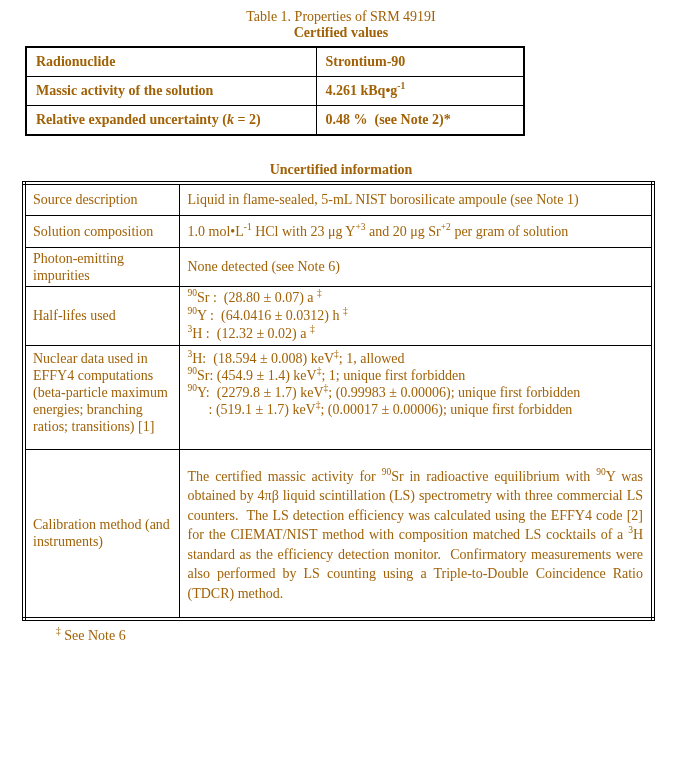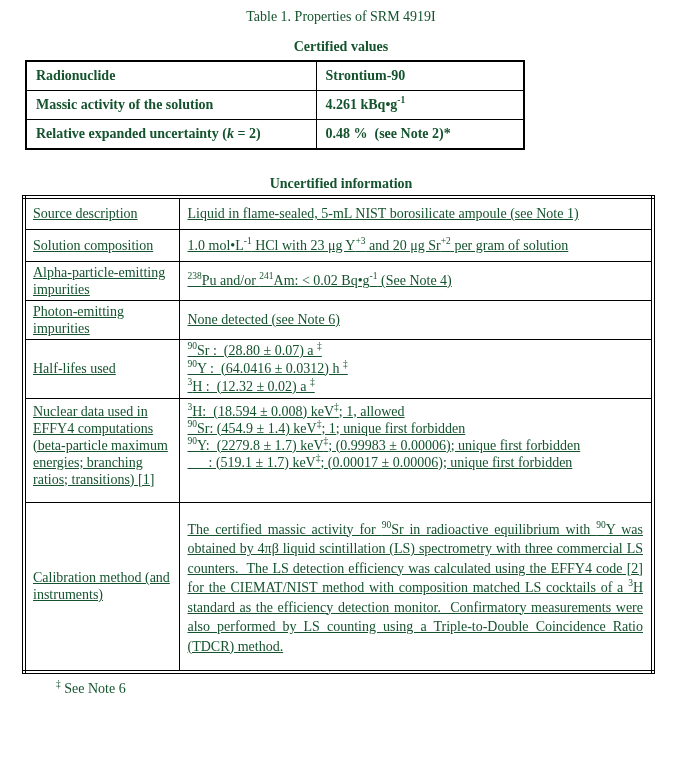--- a/index.html
+++ b/index.html
@@ -1,35 +1,35 @@
 <!DOCTYPE html>
 <html><head>
 <meta charset="utf-8">
 <style>
   html,body{margin:0;padding:0;background:#ffffff;}
   .page{
-    width:682px;height:774px;background:#fff;color:#14532d;
+    width:682px;height:774px;background:#fff;color:#a16207;
     font-family:"Liberation Serif", serif;font-size:14px;
     position:relative;overflow:hidden;
   }
   .doc-title{text-align:center;padding-top:9px;}
-  .tbl-heading{text-align:center;font-weight:700;margin-top:14px;}
+  .tbl-heading{text-align:center;font-weight:700;}
   .tbl-heading.plain{font-weight:700;margin-top:26px;}
   table{border-collapse:collapse;table-layout:fixed;}
   
   table.certified{margin:5px 0 0 25px;width:500px;border:2px solid #000;}
   table.certified td{
     border:1px solid #000;padding:5px 9px;font-weight:700;
     line-height:18px;vertical-align:middle;
   }
   .note{font-weight:700;}
   
   table.uncertified{margin:3px 0 0 22px;width:633px;border:4px double #000;}
   table.uncertified td{
-    border:1px solid #000;padding:2px 8px;line-height:17px;vertical-align:middle;text-decoration:underline;
+    border:1px solid #000;padding:2px 8px;line-height:17px;vertical-align:middle;
   }
   table.uncertified td.c1{padding-left:7px;padding-right:5px;}
   tr.r-single{height:32px;}
   tr.r-two{height:38px;}
   tr.r-half{height:57px;}
   tr.r-half .vline{line-height:18px;}
   tr.r-nuclear{height:104px;}
   tr.r-nuclear td{vertical-align:top;padding-top:4px;}
   tr.r-calib{height:170px;}
   tr.r-calib td.val{vertical-align:top;padding-top:17px;}
@@ -78,24 +78,20 @@
     <tbody>
       <tr class="r-single">
         <td class="c1">Source description</td>
         <td>Liquid in flame-sealed, 5-mL NIST borosilicate ampoule (see Note 1)</td>
       </tr>
       <tr class="r-single">
         <td class="c1">Solution composition</td>
         <td>1.0 mol•L<sup>-1</sup> HCl with 23 μg Y<sup>+3</sup> and 20 μg Sr<sup>+2</sup> per gram of solution</td>
       </tr>
       <tr class="r-two">
-        <td class="c1">Alpha-particle-emitting impurities</td>
-        <td><sup>238</sup>Pu and/or <sup>241</sup>Am: &lt; 0.02 Bq•g<sup>-1</sup> (See Note 4)</td>
-      </tr>
-      <tr class="r-two">
         <td class="c1">Photon-emitting impurities</td>
         <td>None detected (see Note 6)</td>
       </tr>
       <tr class="r-half">
         <td class="c1">Half-lifes used</td>
         <td>
           <div class="vline"><sup>90</sup>Sr :&nbsp; (28.80 ± 0.07) a <sup>‡</sup></div>
           <div class="vline"><sup>90</sup>Y :&nbsp; (64.0416 ± 0.0312) h <sup>‡</sup></div>
           <div class="vline"><sup>3</sup>H :&nbsp; (12.32 ± 0.02) a <sup>‡</sup></div>
         </td>

